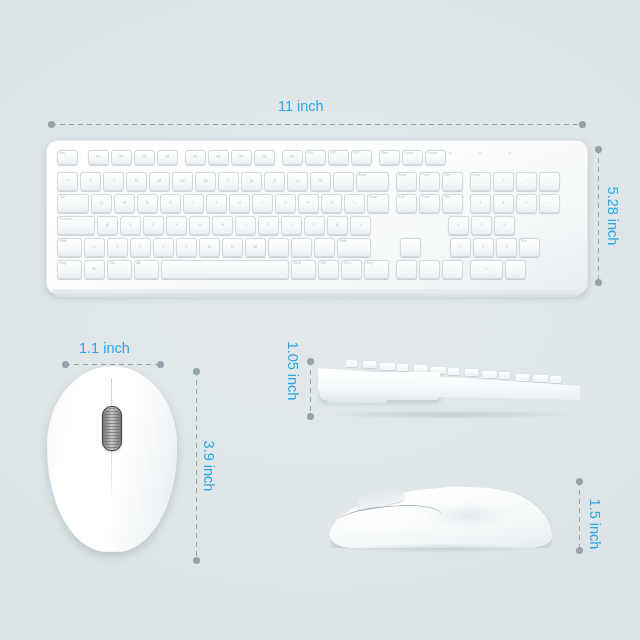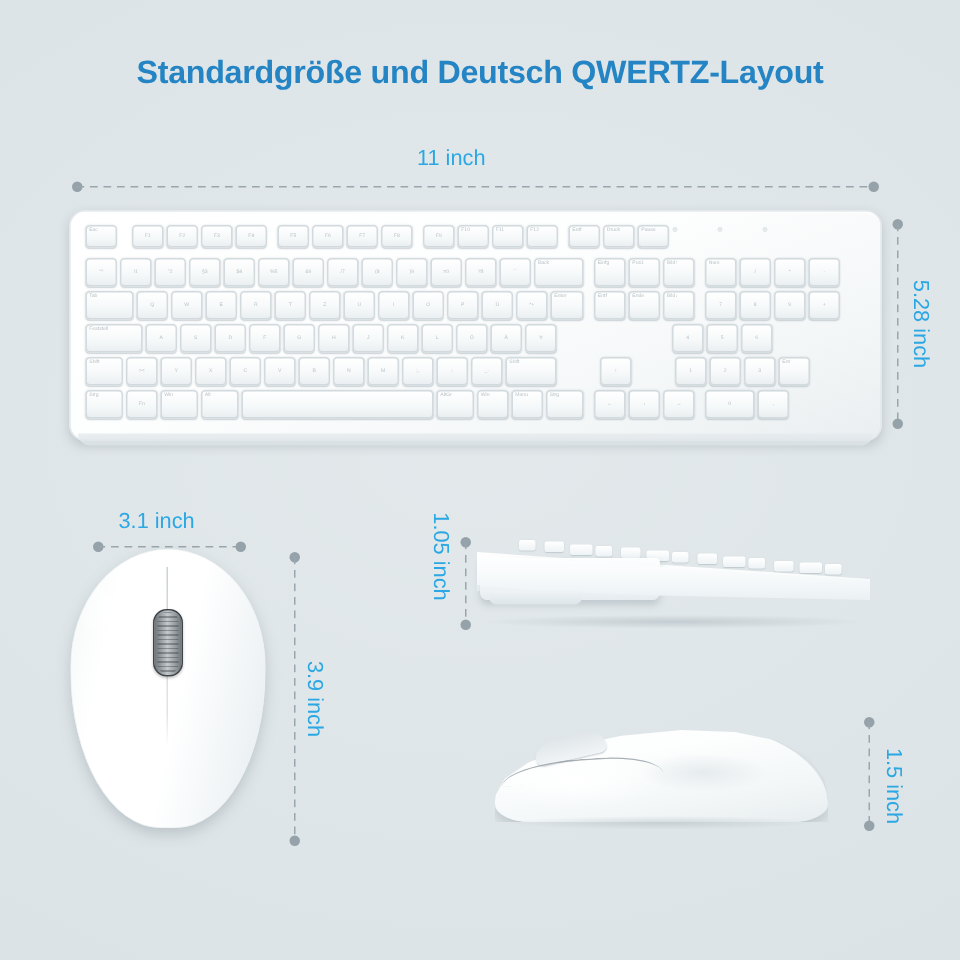--- a/index.html
+++ b/index.html
@@ -151,21 +151,20 @@
     background:radial-gradient(ellipse at center,rgba(208,217,222,.45),rgba(208,217,222,0) 70%);
   }
   .ms-shadow{position:absolute;left:8px;top:68px;width:204px;height:9px;border-radius:50%;
     background:radial-gradient(ellipse at center,rgba(130,145,155,.26),rgba(130,145,155,0) 72%);}
 </style>
 </head>
 <body>
 
 <div id="page">
 
-  <div class="title">Standardgröße und Deutsch QWERTZ-Layout</div>
 
   <div class="dim-label" style="left:278px;top:98px;">11 inch</div>
   <div class="dimline-h" style="left:48px;top:121px;width:538px;">
     <span class="dot l"></span>
     <span class="bar"></span>
     <span class="dot r"></span>
   </div>
 
   <div class="dimline-v" style="left:595px;top:146px;height:140px;">
     <span class="dot t"></span>
@@ -493,21 +492,21 @@
         </div>
         <div class="key" style="left: 458px; top: 119px; width: 21px; height: 19px;">
           <span>,</span>
         </div>
       </div>
     <span class="led" style="left:402px;top:11px;"></span>
     <span class="led" style="left:432px;top:11px;"></span>
     <span class="led" style="left:462px;top:11px;"></span>
   </div>
 
-  <div class="dim-label" style="left:79px;top:340px;">3.1 inch</div>
+  <div class="dim-label" style="left:79px;top:340px;">1.1 inch</div>
   <div class="dimline-h" style="left:62px;top:361px;width:102px;">
     <span class="dot l"></span>
     <span class="bar"></span>
     <span class="dot r"></span>
   </div>
 
   <div class="dimline-v" style="left:193px;top:368px;height:196px;">
     <span class="dot t"></span>
     <span class="bar"></span>
     <span class="dot b"></span>

